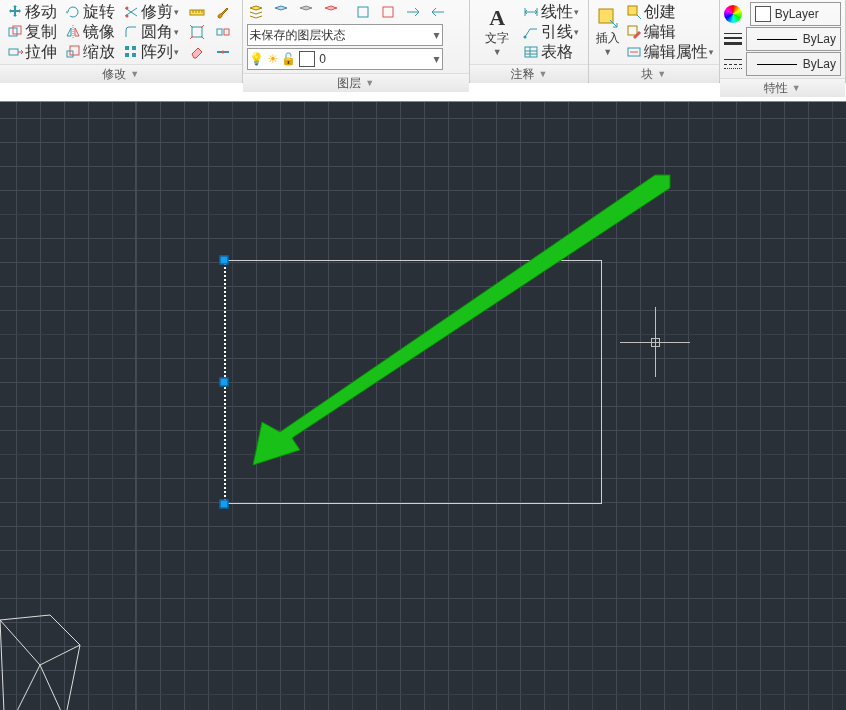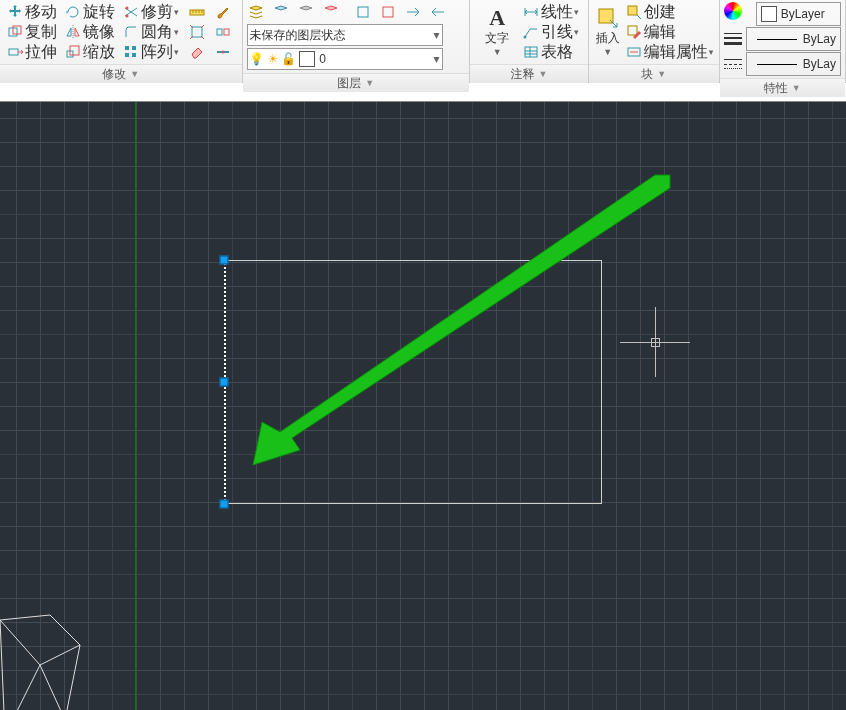--- a/index.html
+++ b/index.html
@@ -368,21 +368,21 @@
       </div>
     </div>
     <div class="panel-title">
         <span>块</span>
         <span class="arrow">▼</span>
       </div>
   </div>
 
   <div class="panel col-bylayer">
     <div class="panel-body" style="flex-direction:column;gap:1px;padding:2px 4px">
-      <div style="display:flex;gap:14px;align-items:flex-start">
+      <div style="display:flex;gap:8px;align-items:center">
         <span style="width:18px;height:18px;border-radius:50%;background:conic-gradient(red,yellow,lime,cyan,blue,magenta,red);display:inline-block"></span>
         <div class="byline" style="flex:1">
           <span class="swatch" style="margin-right:4px"></span>
           <span>ByLayer</span>
         </div>
       </div>
       <div style="display:flex;gap:4px;align-items:center">
         <span style="width:18px;height:18px;display:inline-flex;flex-direction:column;justify-content:space-evenly">
             <span style="border-top:1px solid #333"></span>
             <span style="border-top:2px solid #333"></span>

